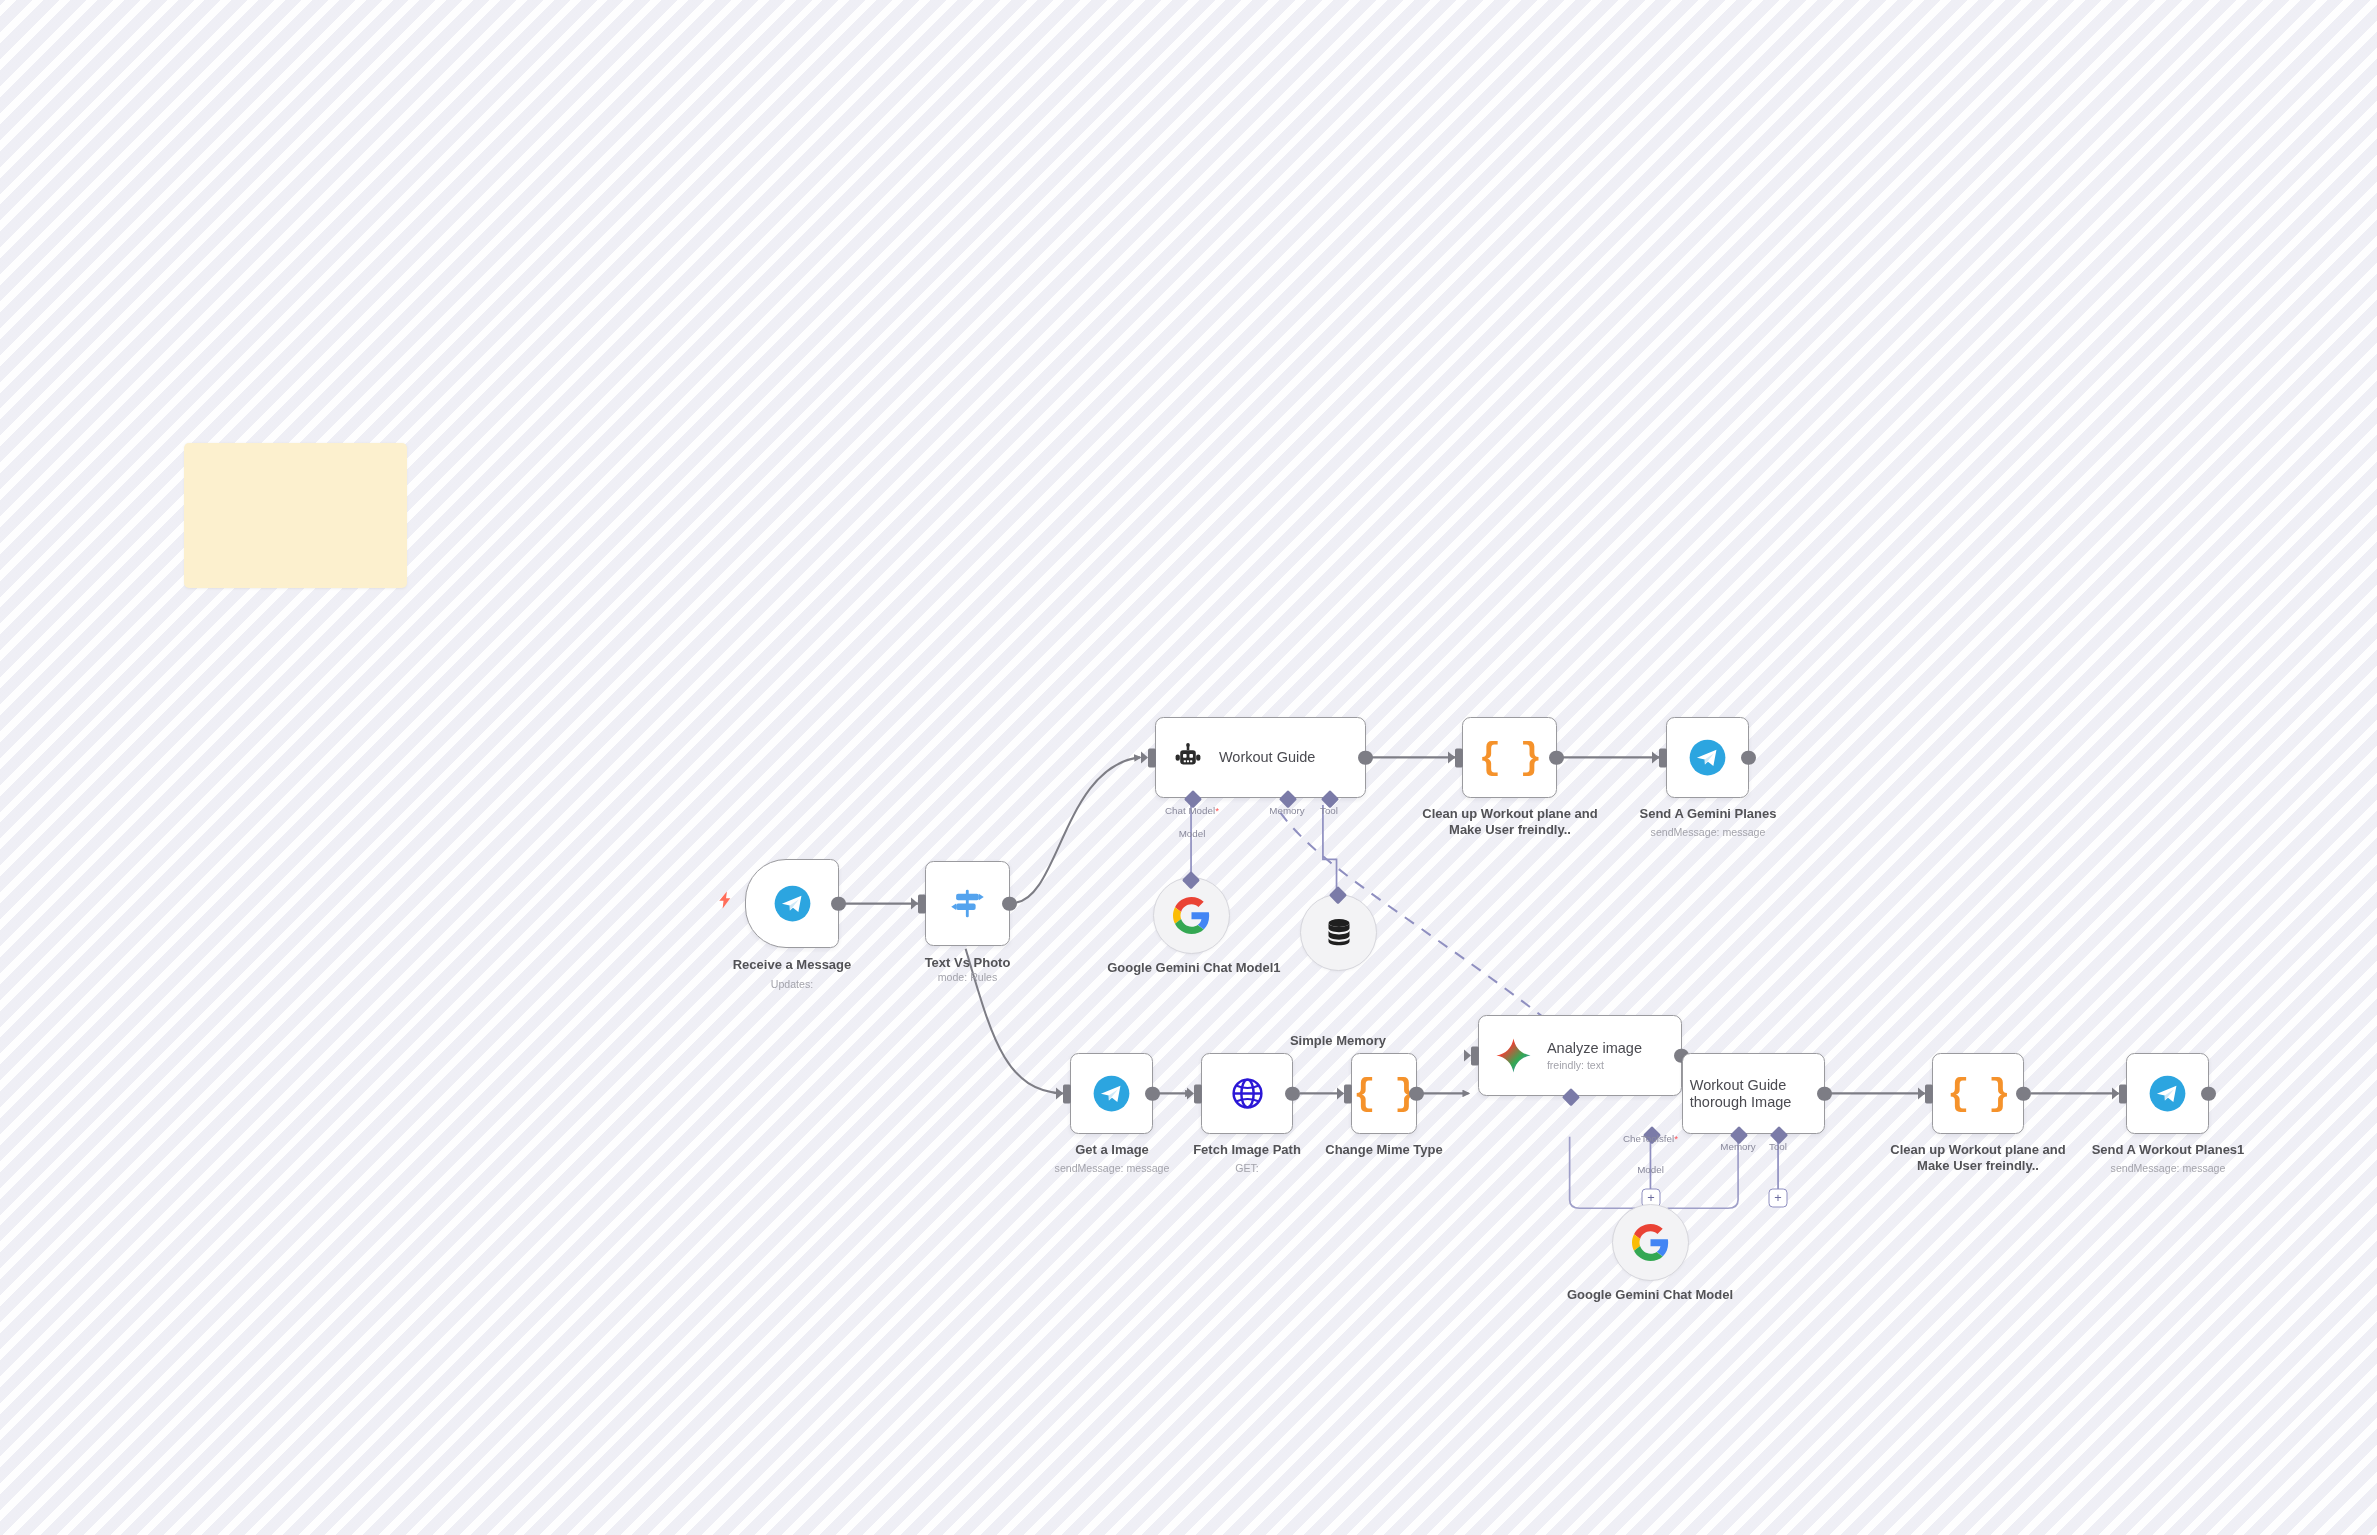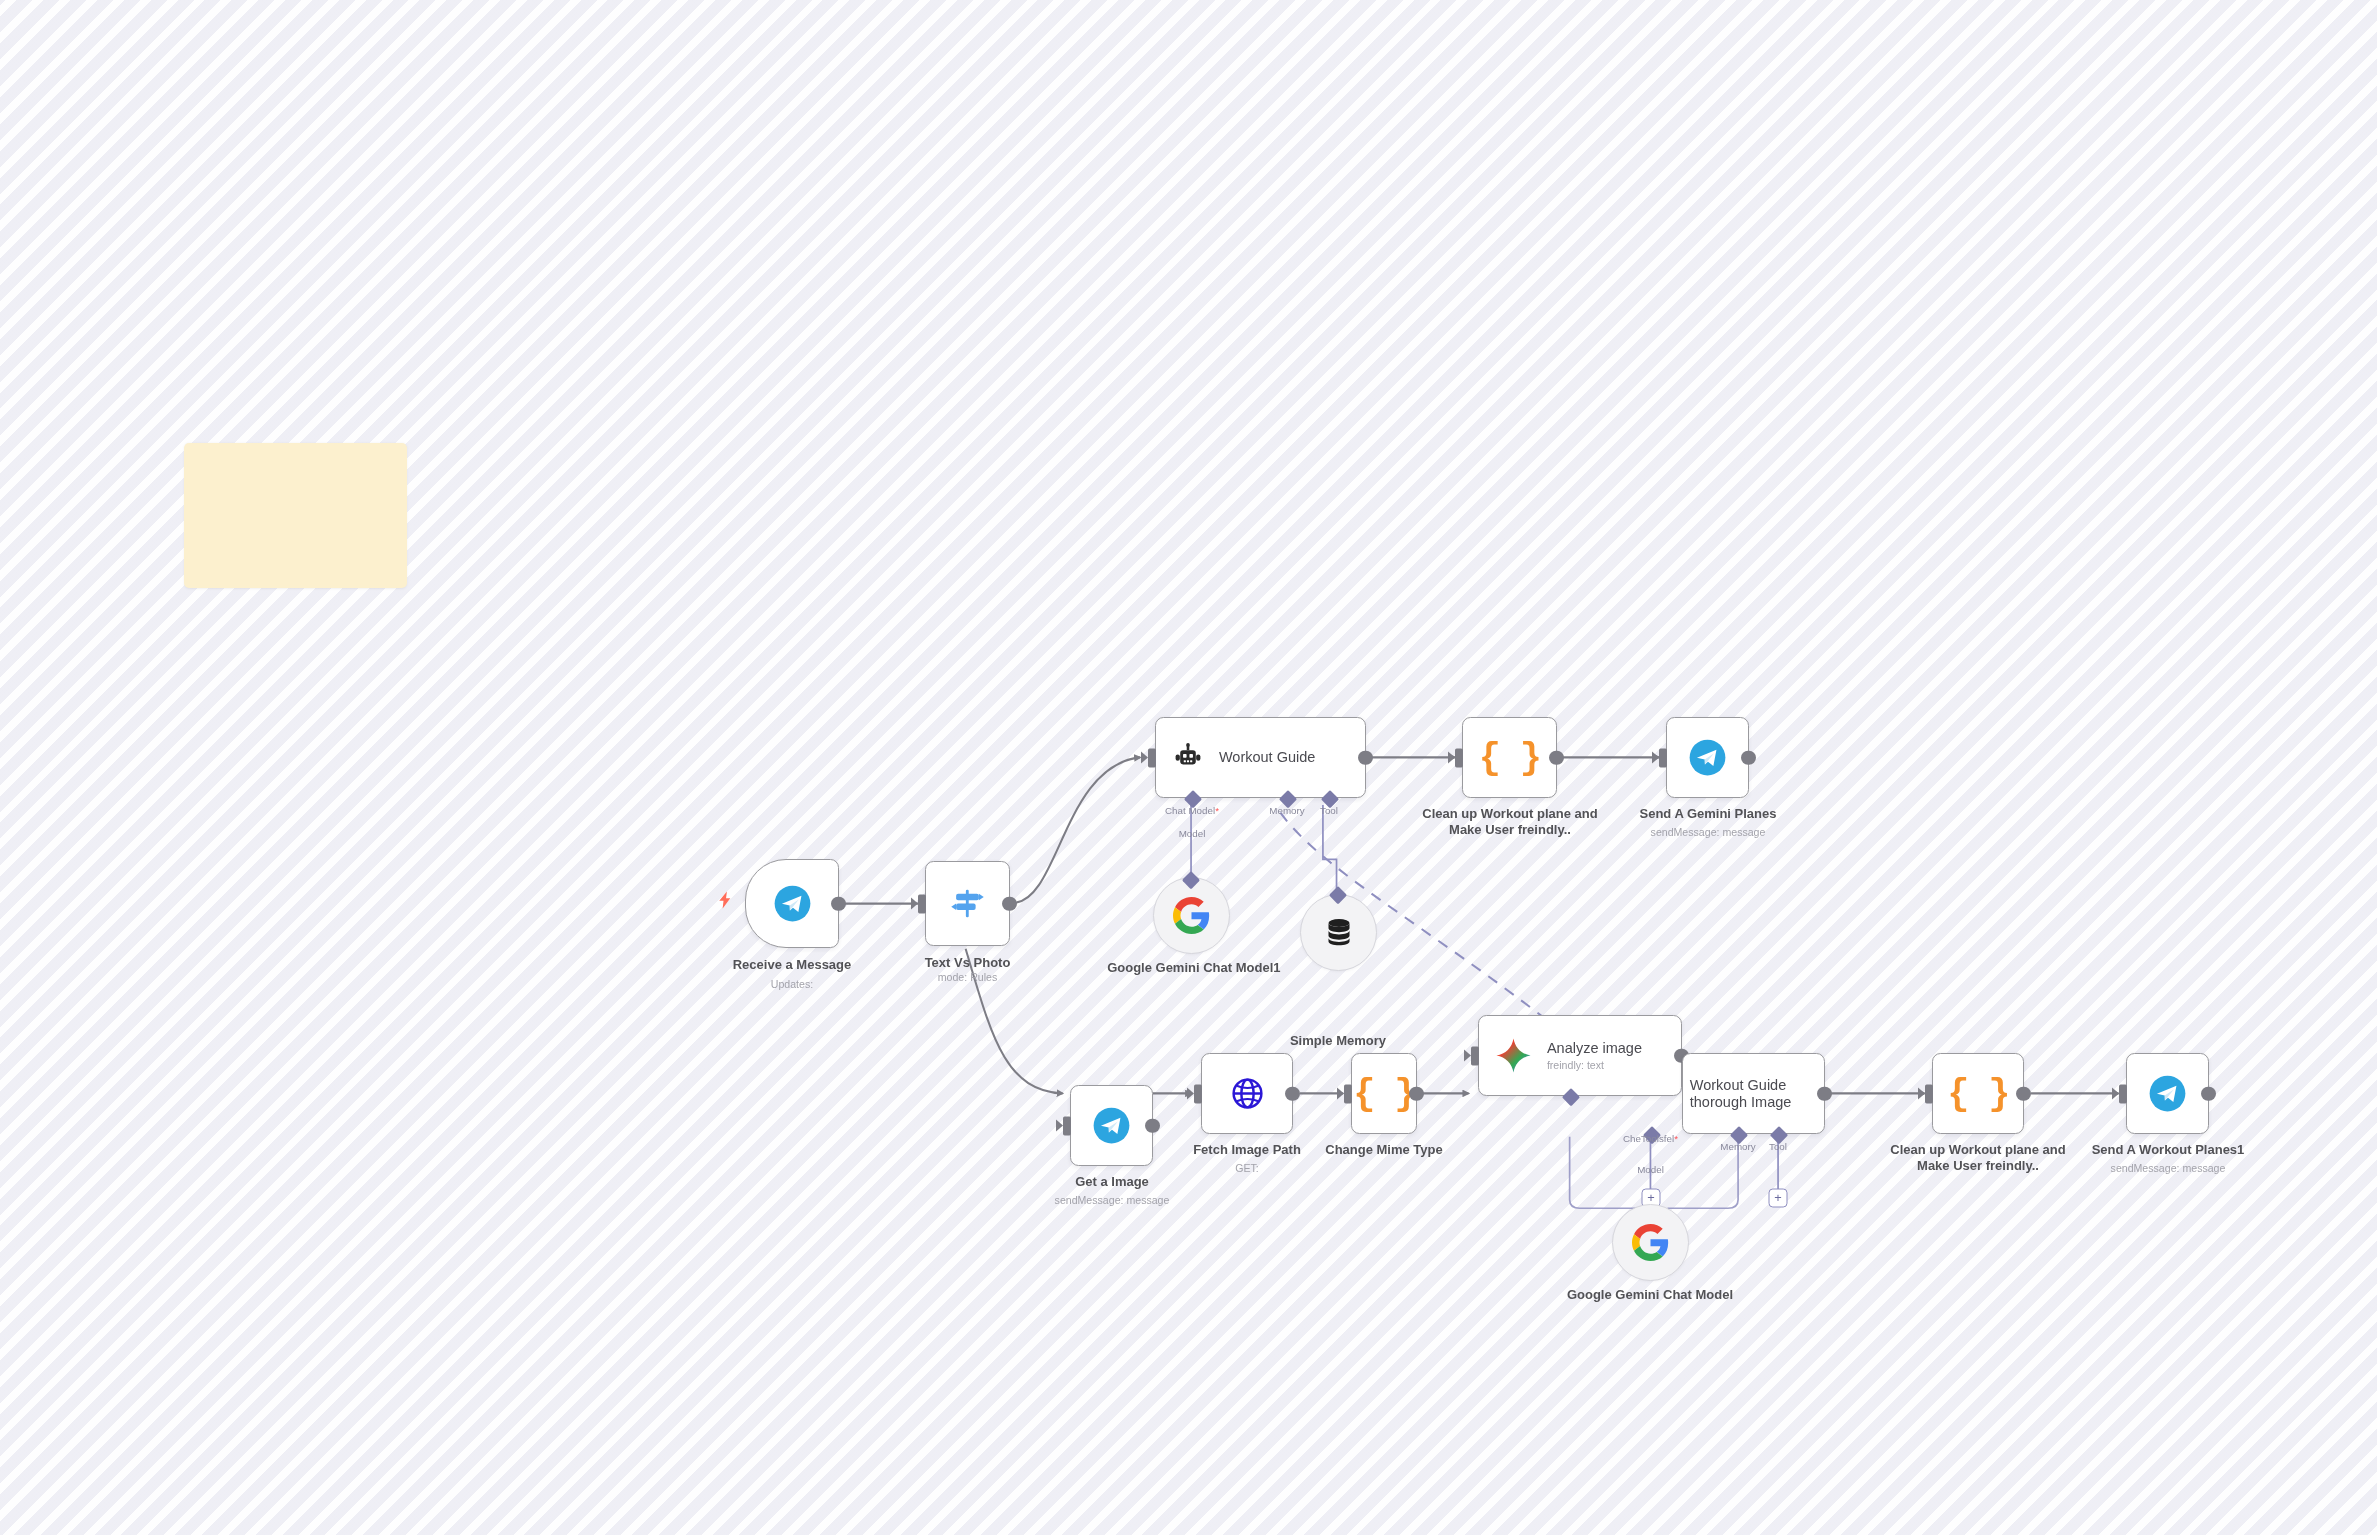--- a/index.html
+++ b/index.html
@@ -318,21 +318,21 @@
           <path d="M11 24.2 L35 14.5 L31.2 34.5 L24.6 29.1 L20.8 32.6 L20.6 26.6 Z" fill="#fff"></path>
           <path d="M20.6 26.6 L31.8 19.2 L20.8 32.6 Z" fill="#cfe9f7"></path>
         </svg>
       </span>
       <span class="port-out"></span>
     </div>
     <div class="nlabel" style="top:89px; left:42px;">Send A Gemini Planes</div>
     <div class="nsub" style="top:109px; left:42px;">sendMessage: message</div>
   </div>
 
-  <div class="node" style="left:1070px; top:1053px;margin-top:32px;">
+  <div class="node" style="left:1070px; top:1053px;">
     <div class="nbox" style="width:83px; height:81px;">
       <span class="port-in"></span>
       <span class="tg-icon">
         <svg viewBox="0 0 48 48" width="39" height="39">
           <circle cx="24" cy="24" r="22" fill="#2CA5E0"></circle>
           <path d="M11 24.2 L35 14.5 L31.2 34.5 L24.6 29.1 L20.8 32.6 L20.6 26.6 Z" fill="#fff"></path>
           <path d="M20.6 26.6 L31.8 19.2 L20.8 32.6 Z" fill="#cfe9f7"></path>
         </svg>
       </span>
       <span class="port-out"></span>

